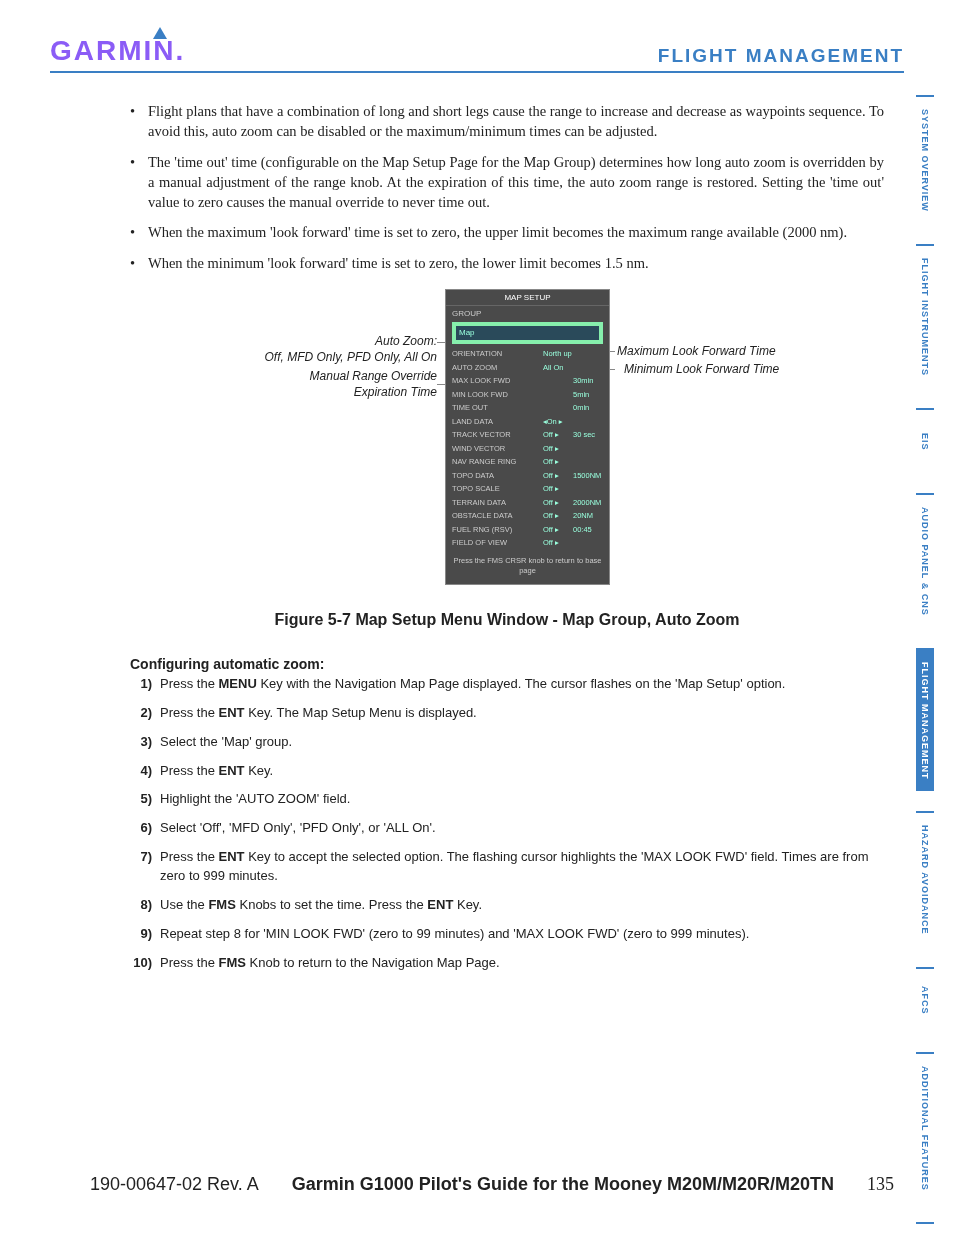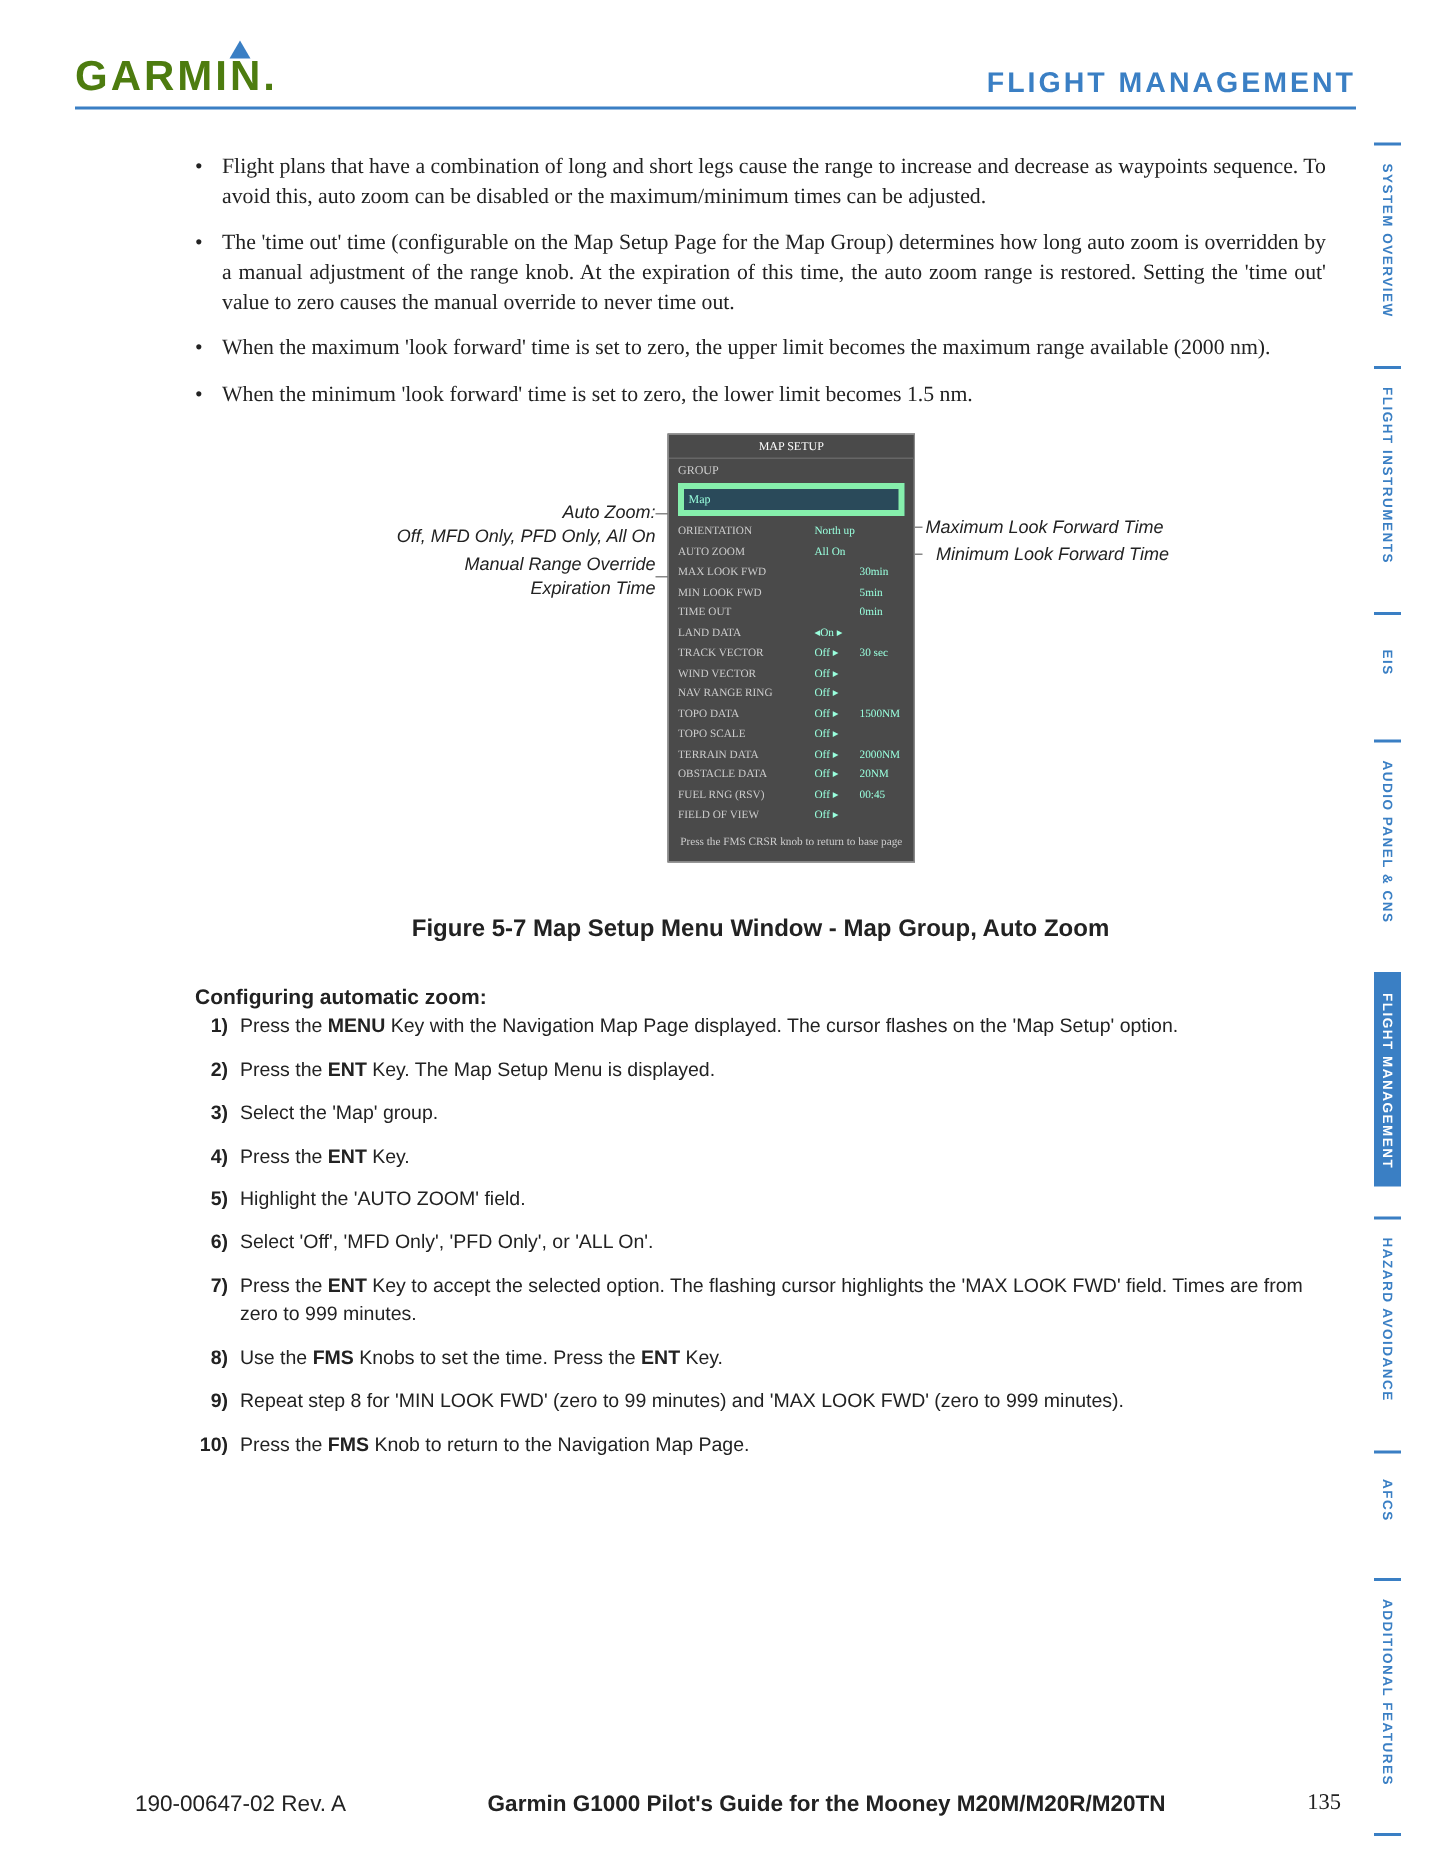--- a/index.html
+++ b/index.html
@@ -1,51 +1,51 @@
 <!DOCTYPE html>
 <html><head>
 <meta charset="utf-8">
 <style>
   * { margin: 0; padding: 0; box-sizing: border-box; }
   body { font-family: Georgia, 'Times New Roman', serif; background: #fff; color: #222; width: 954px; height: 1235px; position: relative; }
   .header { display: flex; justify-content: space-between; align-items: flex-end; padding: 35px 50px 0 50px; }
-  .logo { display: flex; align-items: flex-end; font-family: Arial, sans-serif; font-weight: bold; letter-spacing: 2px; font-size: 28px; color: #4d7c0f; position: relative; }
+  .logo { display: flex; align-items: flex-end; font-family: Arial, sans-serif; font-weight: bold; letter-spacing: 2px; font-size: 28px; color: #8b5cf6; position: relative; }
   .logo-tri { position: absolute; top: -8px; right: 18px; width: 0; height: 0; border-left: 7px solid transparent; border-right: 7px solid transparent; border-bottom: 12px solid #3a7fc4; }
   .logo-dot { font-size: 28px; }
   .section-title { font-family: Arial, sans-serif; font-weight: bold; color: #3a7fc4; letter-spacing: 2px; font-size: 19px; }
   .header-rule { margin: 4px 50px 0 50px; border: none; border-top: 2px solid #3a7fc4; }
   .content { padding: 28px 70px 0 130px; font-size: 14.5px; line-height: 1.4; }
   .bullets { margin-bottom: 16px; }
   .bullet-row { display: flex; margin-bottom: 10px; text-align: justify; }
   .bullet-dot { width: 18px; flex-shrink: 0; }
   .bullet-text { flex: 1; }
   .figure-area { margin: 6px auto 10px; position: relative; width: 640px; height: 310px; }
   .callout { position: absolute; font-family: Arial, sans-serif; font-style: italic; font-size: 12px; line-height: 1.3; }
   .callout-left { text-align: right; }
   .callout-line { position: absolute; background: #888; height: 1px; }
-  .map-setup { position: absolute; left: 258px; top: 0; width: 165px; background: #4a4a4a; border: 1px solid #888; font-family: Liberation Serif, serif; font-size: 8px; color: #ddd; }
+  .map-setup { position: absolute; left: 258px; top: 0; width: 165px; background: #4a4a4a; border: 1px solid #888; font-family: Liberation Sans, sans-serif; font-size: 8px; color: #ddd; }
   .map-setup-title { background: #4a4a4a; text-align: center; color: #fff; padding: 2px 0; font-size: 8px; border-bottom: 1px solid #666; }
   .map-setup-group { padding: 2px 6px; color: #ccc; font-size: 8px; }
   .map-setup-dropdown { margin: 1px 6px 4px; background: #2a4a5a; border: 4px solid #86efac; padding: 1px 3px; font-size: 8px; color: #9fd; }
   .map-setup-row { display: flex; padding: 1.5px 6px; font-size: 7.5px; }
   .map-setup-label { flex: 1; color: #ccc; white-space: nowrap; }
   .map-setup-val { width: 30px; color: #9fd; white-space: nowrap; }
   .map-setup-extra { width: 30px; color: #9fd; text-align: left; white-space: nowrap; }
   .map-setup-footer { text-align: center; padding: 6px 4px 8px; font-size: 7.5px; color: #ccc; line-height: 1.3; }
   .figure-caption { text-align: center; font-family: Arial, sans-serif; font-size: 16px; font-weight: bold; margin: 6px 0 24px; }
   .config-heading { font-family: Arial, sans-serif; font-weight: bold; font-size: 14px; }
   .steps { font-family: Arial, sans-serif; font-size: 13px; }
   .step-row { display: flex; margin-bottom: 10px; line-height: 1.45; }
   .step-num { width: 30px; font-weight: bold; flex-shrink: 0; text-align: right; padding-right: 8px; }
   .step-text { flex: 1; }
   .step-text .bold { font-weight: bold; }
   .sidebar { position: absolute; right: 0; top: 95px; width: 38px; }
   .tab { writing-mode: vertical-rl; text-orientation: mixed; font-family: Arial, sans-serif; font-size: 9px; font-weight: bold; color: #3a7fc4; letter-spacing: 1px; padding: 12px 4px; margin-bottom: 20px; border-top: 2px solid #3a7fc4; text-align: center; display: flex; align-items: center; justify-content: center; min-height: 65px; }
   .tab.active { background: #3a7fc4; color: #fff; }
-  .footer { position: absolute; bottom: 24px; left: 0; right: 0; display: flex; justify-content: space-between; align-items: center; padding: 0 60px 0 90px; font-size: 15px; }
+  .footer { position: absolute; bottom: 40px; left: 0; right: 0; display: flex; justify-content: space-between; align-items: center; padding: 0 60px 0 90px; font-size: 18px; }
   .footer-rev { font-family: Arial, sans-serif; }
   .footer-title { font-family: Arial, sans-serif; font-weight: bold; }
   .footer-page { font-family: Georgia, serif; }
 </style>
 </head>
 <body>
 
 <div class="header">
   <div class="logo">
     <span>GARMIN</span>

